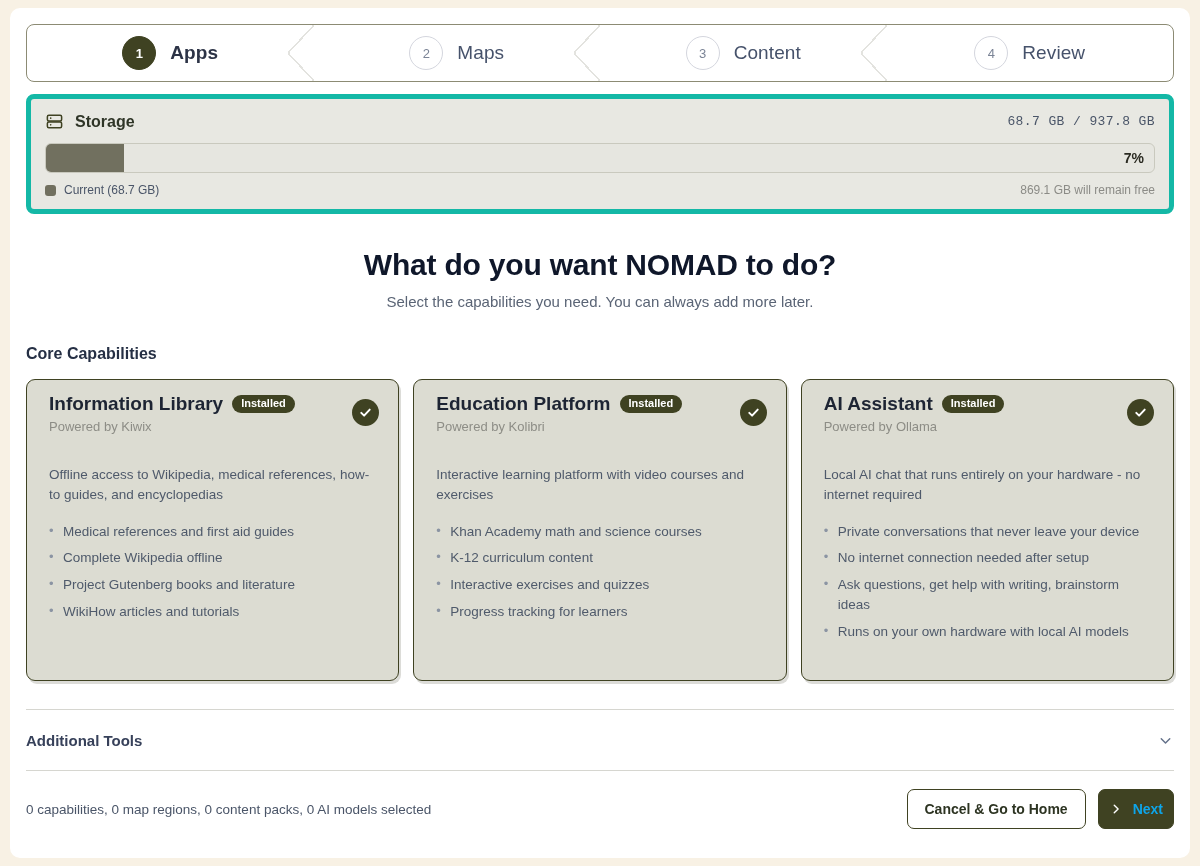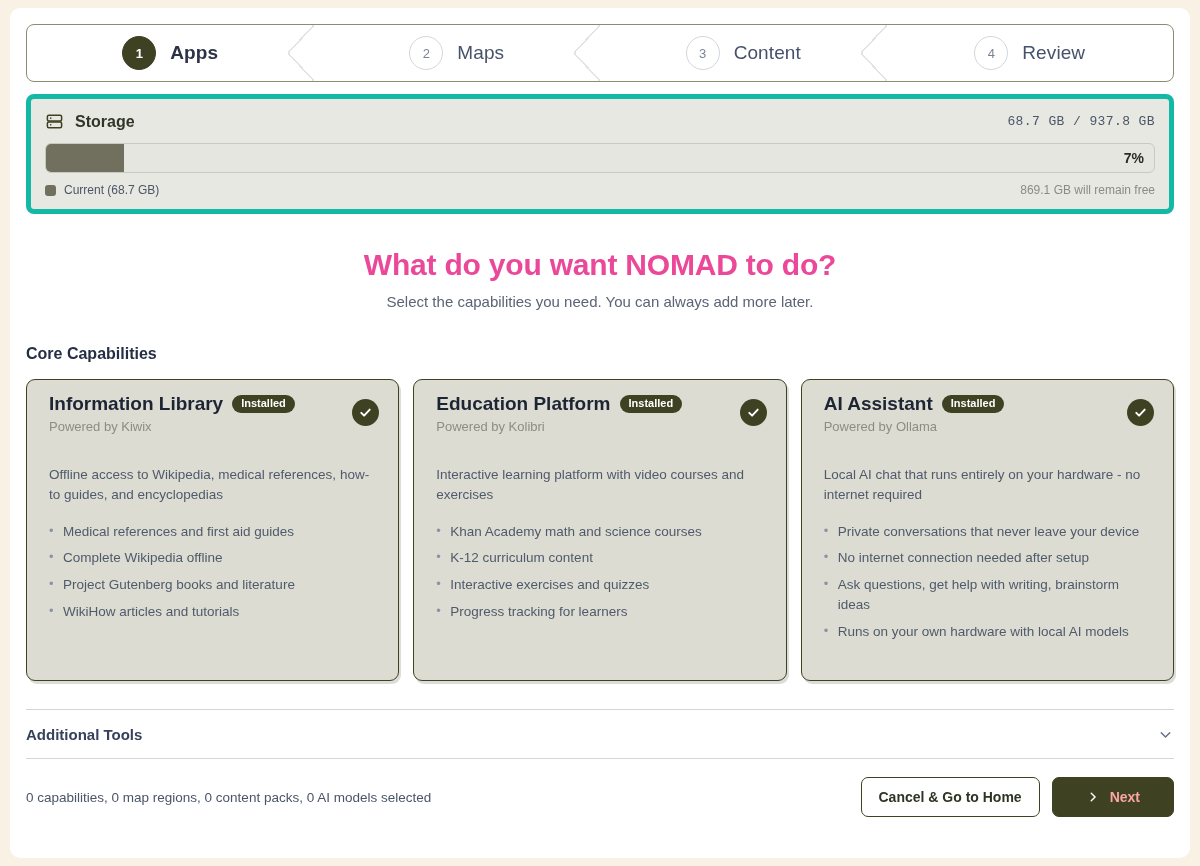--- a/index.html
+++ b/index.html
@@ -118,21 +118,21 @@
   }
   .legend-text { font-size: 12px; color: #4a5568; }
   .remain-text { font-size: 12px; color: #8b8b86; }
 
   
   .headline {
     margin-top: 34px;
     text-align: center;
     font-size: 30px;
     font-weight: 700;
-    color: #ec4899;
+    color: #0f172a;
     letter-spacing: -0.2px;
   }
   .subhead {
     margin-top: 11px;
     text-align: center;
     font-size: 15px;
     color: #5a6475;
   }
 
   
@@ -210,21 +210,21 @@
   .card-list li::before {
     content: "\2022";
     position: absolute; left: 0; top: -1px;
     color: #8b94a3;
     font-size: 13px;
   }
   .accordion {
     margin-top: 28px;
     border-top: 1px solid #d6d6d0;
     border-bottom: 1px solid #d6d6d0;
-    height: 50px;
+    height: 62px;
     display: flex;
     align-items: center;
     justify-content: space-between;
   }
   .accordion-label { font-size: 15px; font-weight: 600; color: #37415a; }
 
   
   .footer {
     margin-top: 18px;
     display: flex;
@@ -241,24 +241,24 @@
     font-size: 14px;
     font-weight: 600;
     padding: 11px 17px;
     cursor: pointer;
     font-family: inherit;
   }
   .btn-primary {
     background: #3f4222;
     border: 1.5px solid #3f4222;
     border-radius: 7px;
-    color: #fca5a5;
+    color: #0ea5e9;
     font-size: 14px;
     font-weight: 700;
-    padding: 11px 33px;
+    padding: 11px 10px;
     cursor: pointer;
     display: flex; align-items: center; gap: 10px;
     font-family: inherit;
     text-align: right;
   }
   svg { display: block; }
 </style>
 </head>
 <body>
 

